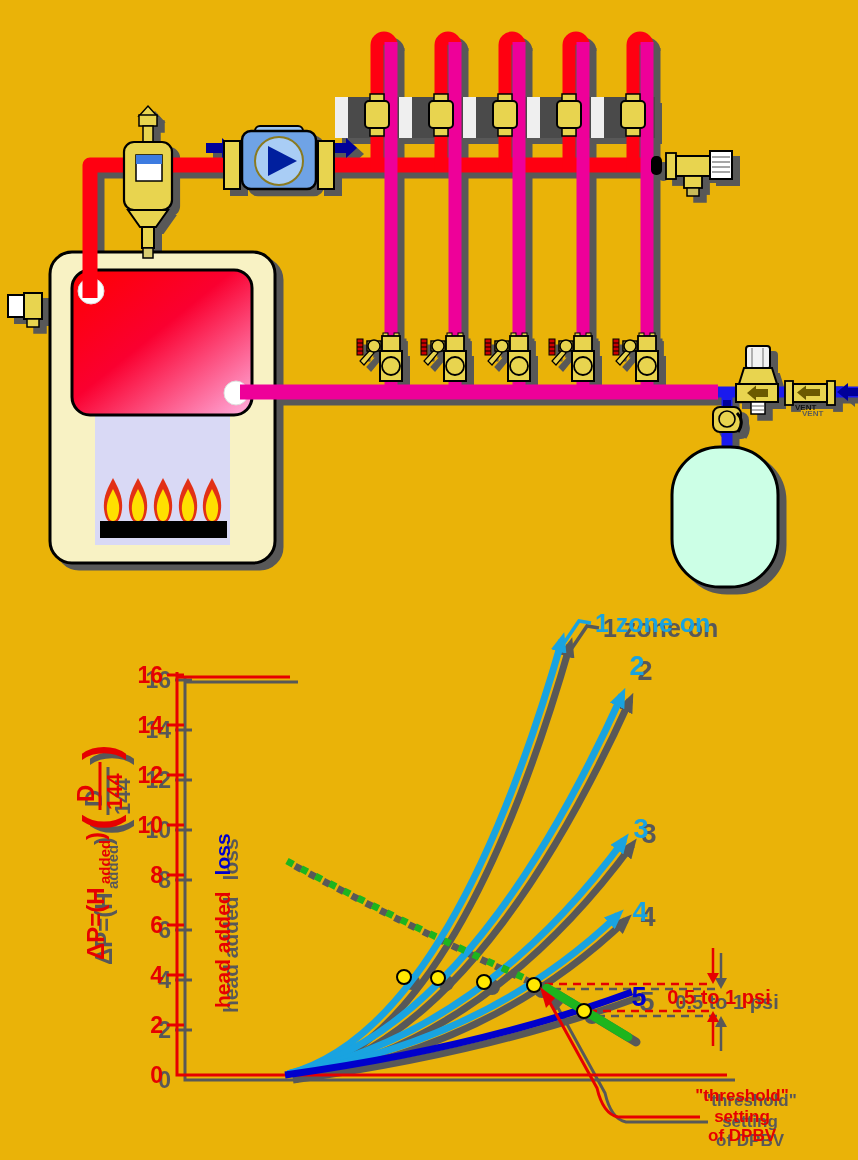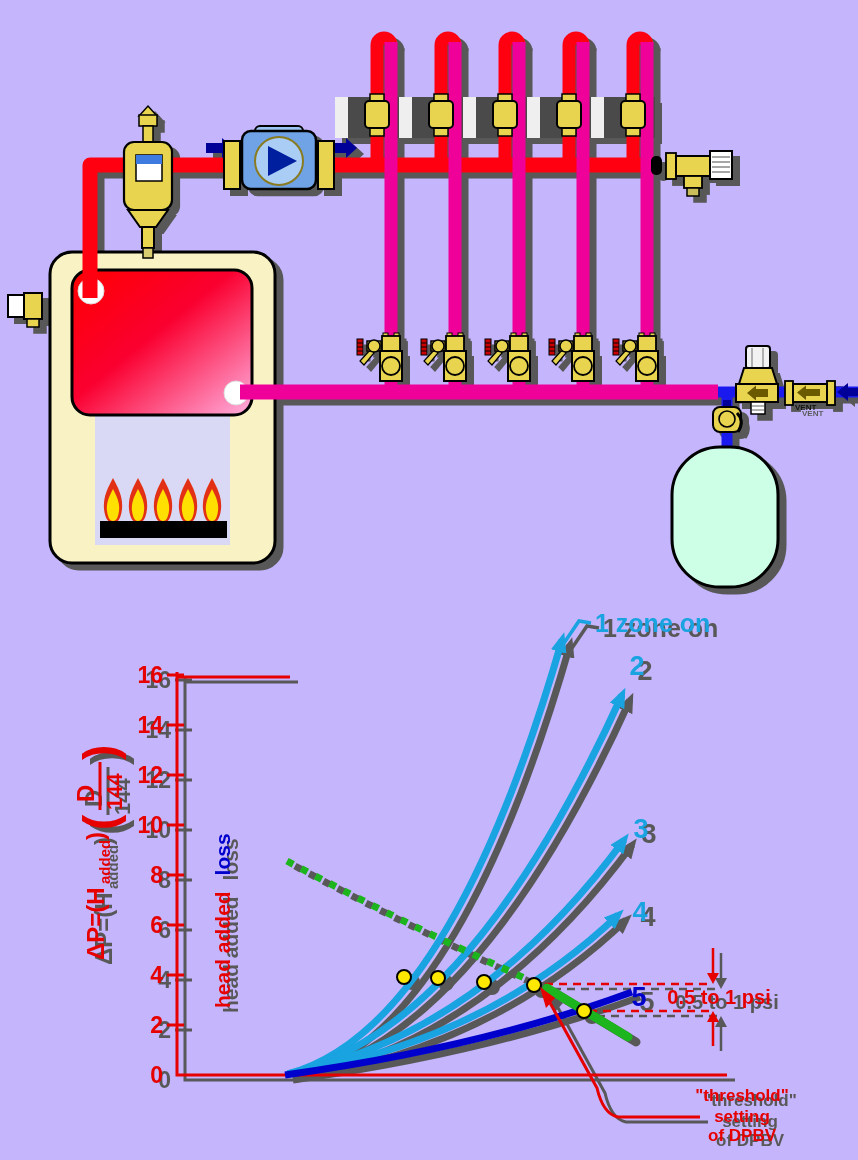--- a/index.html
+++ b/index.html
@@ -1,16 +1,16 @@
 <!DOCTYPE html>
 <html><head>
 <meta charset="utf-8">
 <style>
   html,body{margin:0;padding:0;background:#000;}
-  .stage{position:relative;width:858px;height:1160px;background:#c4b5fd;overflow:hidden;
+  .stage{position:relative;width:858px;height:1160px;background:#eab308;overflow:hidden;
          font-family:"Liberation Sans",sans-serif;}
   svg{position:absolute;left:0;overflow:visible;}
   #schematic-svg{top:0;filter:drop-shadow(7px 6px 0 #585858);}
   #chart-svg{top:596px;filter:drop-shadow(8px 5px 0 #585858);}
   text{font-family:"Liberation Sans",sans-serif;font-weight:bold;}
 </style>
 </head>
 <body>
 
 <div class="stage">

